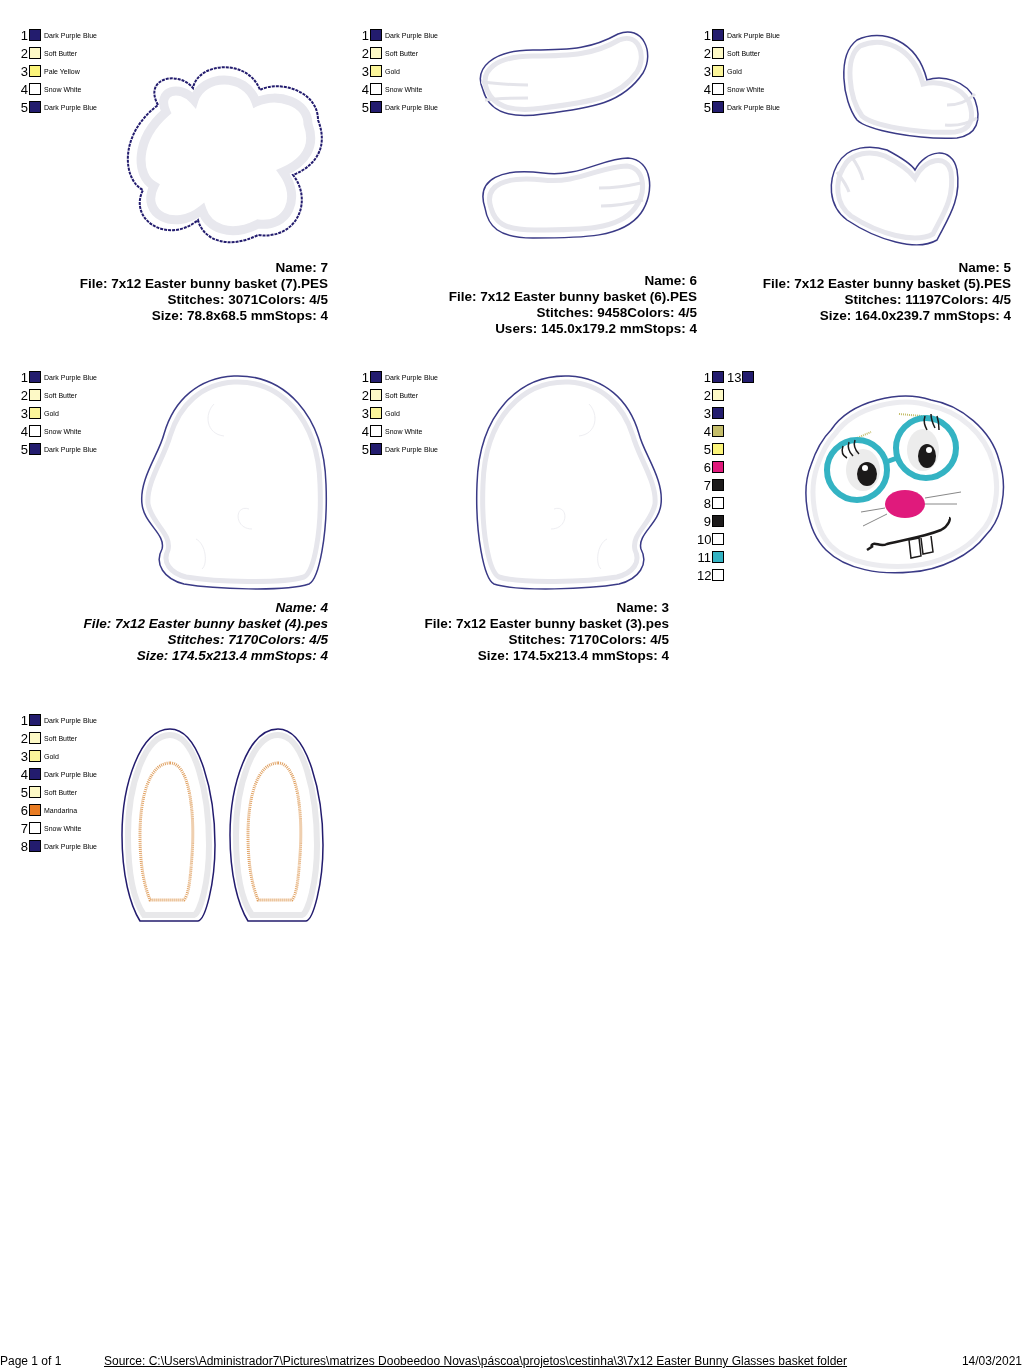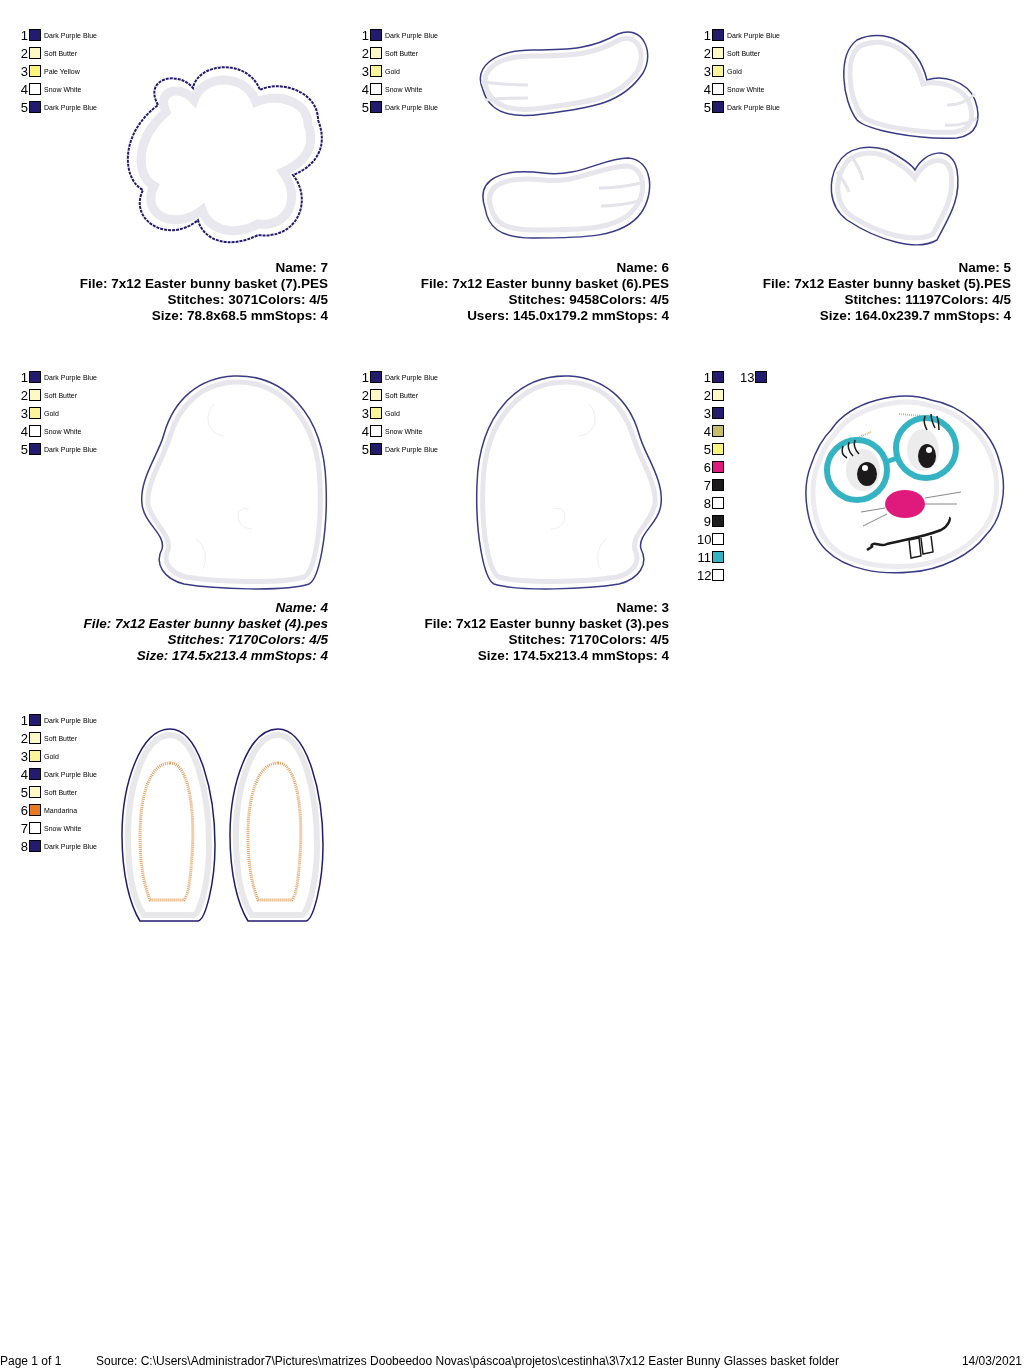--- a/index.html
+++ b/index.html
@@ -3,21 +3,21 @@
 <meta charset="utf-8">
 <style>
   html, body { margin:0; padding:0; background:#fff; }
   body { width:1024px; height:1370px; position:relative; overflow:hidden; font-family:"Liberation Sans", sans-serif; color:#000; }
   .card { position:absolute; width:318px; height:320px; }
   .legend { position:absolute; left:0; top:0; }
   .lg-row { position:absolute; left:0; height:18px; display:flex; align-items:center; }
   .lg-num { width:14px; text-align:right; font-size:13px; line-height:13px; font-family:"Liberation Sans", sans-serif; }
   .lg-sw { width:12px; height:12px; border:1px solid #000; box-sizing:border-box; margin-left:1px; }
   .lg-name { font-size:7px; margin-left:3px; white-space:nowrap; letter-spacing:0; }
-  .lg-extra { display:flex; align-items:center; margin-left:16px; }
+  .lg-extra { display:flex; align-items:center; margin-left:3px; }
   .art { position:absolute; }
   .info { position:absolute; left:0; width:314px; font-weight:bold; font-size:13.5px; line-height:16px; }
   .info .row { display:flex; justify-content:flex-end; white-space:nowrap; }
   .footer { position:absolute; top:1354px; font-size:12px; white-space:nowrap; color:#000; }
 </style>
 </head>
 <body>
 
 <div class="card" style="left:14px; top:26px;">
   <div class="legend">
@@ -100,21 +100,21 @@
   <svg class="art" style="left:118px; top:2px;" width="180" height="222" viewBox="0 0 180 222">
     <path d="M10 62 C 0 40, 20 22, 60 22 C 100 22, 120 20, 145 6 C 170 -4, 182 25, 170 45 C 150 75, 120 80, 70 86 C 30 92, 15 80, 10 62 Z" fill="#fff" stroke="#3a3a86" stroke-width="1.5"></path>
     <path d="M14 62 C 6 42, 24 28, 60 28 C 100 28, 122 26, 146 12 C 166 4, 174 28, 164 44 C 146 70, 118 74, 70 80 C 34 85, 20 76, 14 62 Z" fill="#fff" stroke="#e6e6ec" stroke-width="5"></path>
     <path d="M8 54 C 20 55, 35 57, 55 57" fill="none" stroke="#e4e4ea" stroke-width="3"></path>
     <path d="M12 72 C 25 70, 40 70, 55 70" fill="none" stroke="#e4e4ea" stroke-width="3"></path>
     <path d="M12 180 C 2 150, 30 140, 70 145 C 105 150, 130 130, 155 130 C 180 132, 182 165, 168 185 C 150 210, 110 210, 60 210 C 25 210, 15 198, 12 180 Z" fill="#fff" stroke="#3a3a86" stroke-width="1.5"></path>
     <path d="M18 180 C 10 156, 34 148, 70 152 C 104 156, 128 138, 154 138 C 172 140, 174 164, 162 180 C 146 202, 108 202, 62 202 C 30 202, 22 194, 18 180 Z" fill="#fff" stroke="#e6e6ec" stroke-width="5"></path>
     <path d="M168 155 C 155 158, 140 160, 126 160" fill="none" stroke="#e4e4ea" stroke-width="3"></path>
     <path d="M170 172 C 155 176, 140 178, 128 178" fill="none" stroke="#e4e4ea" stroke-width="3"></path>
   </svg>
-  <div class="info" style="top:234px;">
+  <div class="info" style="top:247px;margin-left:28px;">
     <div class="row">
         <span>Name: 6</span>
       </div>
     <div class="row">
         <span>File: 7x12 Easter bunny basket (6).PES</span>
       </div>
     <div class="row">
         <span>Stitches: 9458</span>
         <span>Colors: 4/5</span>
       </div>
@@ -413,14 +413,14 @@
     <path d="M50 4 C 80 4, 95 70, 95 120 C 95 160, 85 195, 78 196 L 20 196 C 10 180, 2 150, 2 110 C 2 60, 20 4, 50 4 Z" fill="#fff" stroke="#231c6e" stroke-width="1.5"></path>
     <path d="M50 10 C 76 10, 89 70, 89 120 C 89 158, 80 188, 74 190 L 24 190 C 14 176, 8 150, 8 110 C 8 62, 24 10, 50 10 Z" fill="#fff" stroke="#e8e8ea" stroke-width="6"></path>
     <path d="M50 38 C 70 38, 75 90, 72 130 C 70 160, 68 170, 64 175 L 30 175 C 24 160, 20 140, 20 110 C 20 70, 30 38, 50 38 Z" fill="#fff" stroke="#e0a060" stroke-width="3" stroke-dasharray="1 1"></path>
     <path d="M158 4 C 188 4, 203 70, 203 120 C 203 160, 193 195, 186 196 L 128 196 C 118 180, 110 150, 110 110 C 110 60, 128 4, 158 4 Z" fill="#fff" stroke="#231c6e" stroke-width="1.5"></path>
     <path d="M158 10 C 184 10, 197 70, 197 120 C 197 158, 188 188, 182 190 L 132 190 C 122 176, 116 150, 116 110 C 116 62, 132 10, 158 10 Z" fill="#fff" stroke="#e8e8ea" stroke-width="6"></path>
     <path d="M158 38 C 178 38, 183 90, 180 130 C 178 160, 176 170, 172 175 L 138 175 C 132 160, 128 140, 128 110 C 128 70, 138 38, 158 38 Z" fill="#fff" stroke="#e0a060" stroke-width="3" stroke-dasharray="1 1"></path>
   </svg>
 </div>
 
 <div class="footer" style="left:0;">Page 1 of 1</div>
-<div class="footer" style="left:96px;">Source: C:\Users\Administrador7\Pictures\matrizes Doobeedoo Novas\páscoa\projetos\cestinha\3\7x12 Easter Bunny Glasses basket folder</div>
+<div class="footer" style="left:104px;text-decoration:underline;">Source: C:\Users\Administrador7\Pictures\matrizes Doobeedoo Novas\páscoa\projetos\cestinha\3\7x12 Easter Bunny Glasses basket folder</div>
 <div class="footer" style="right:2px;">14/03/2021</div>
 
 </body></html>

